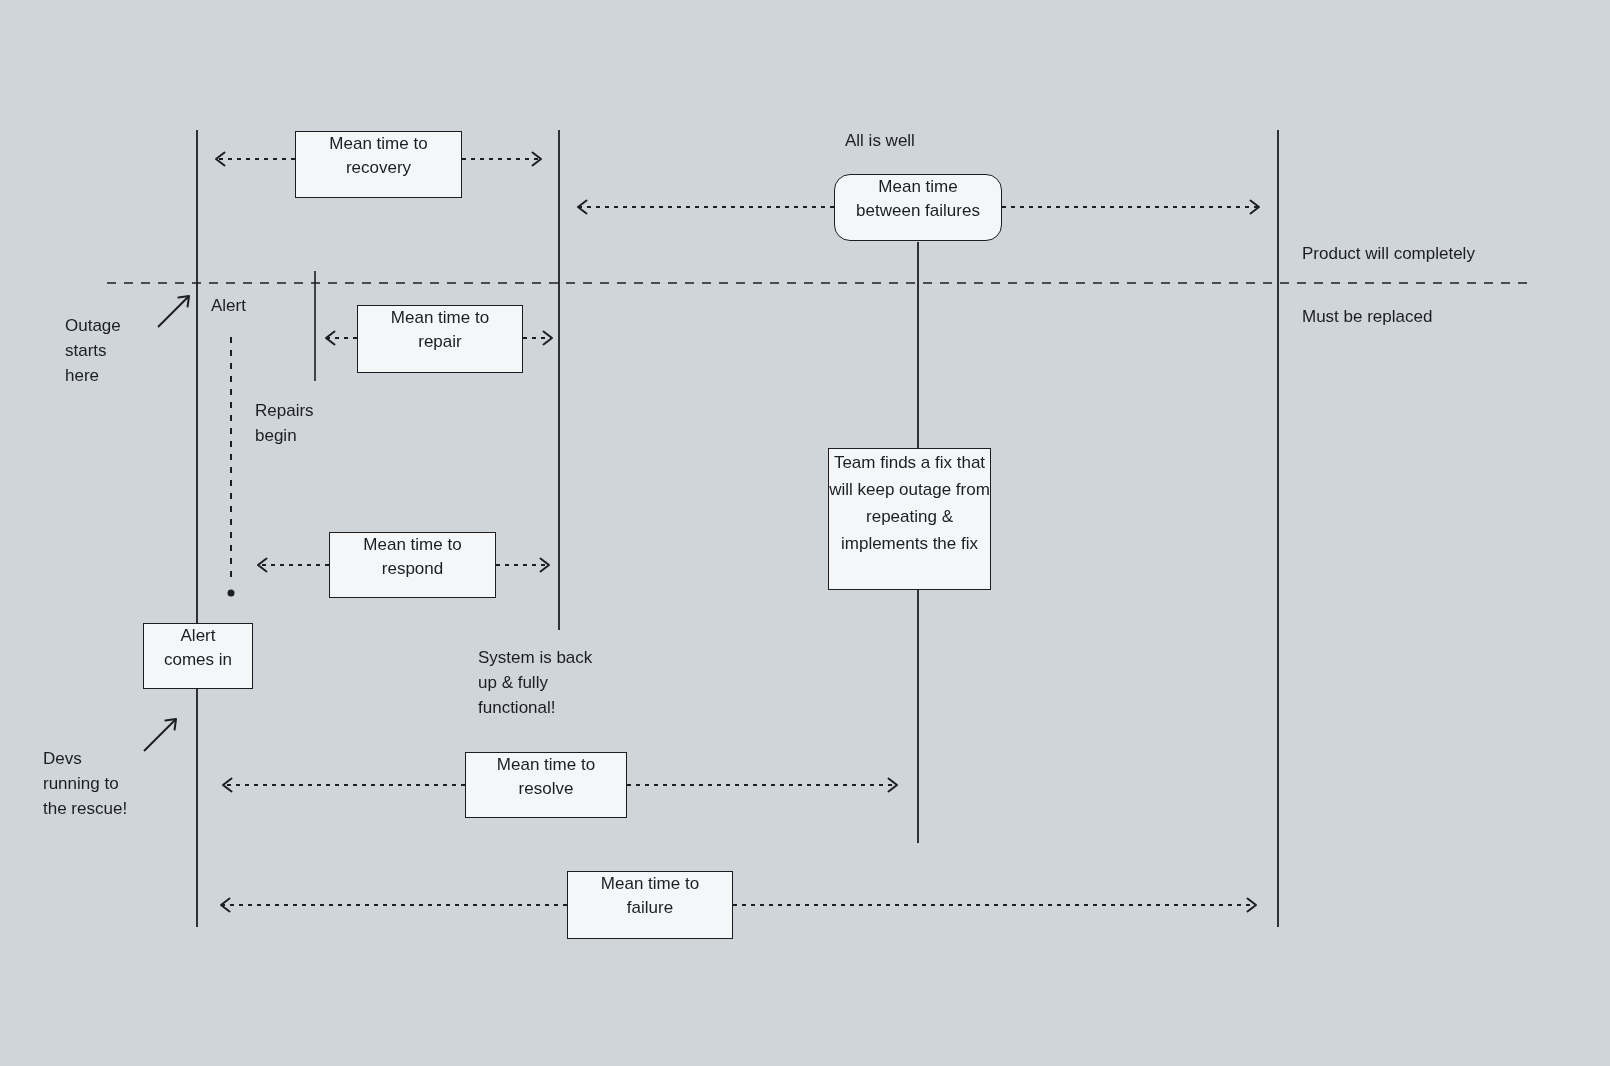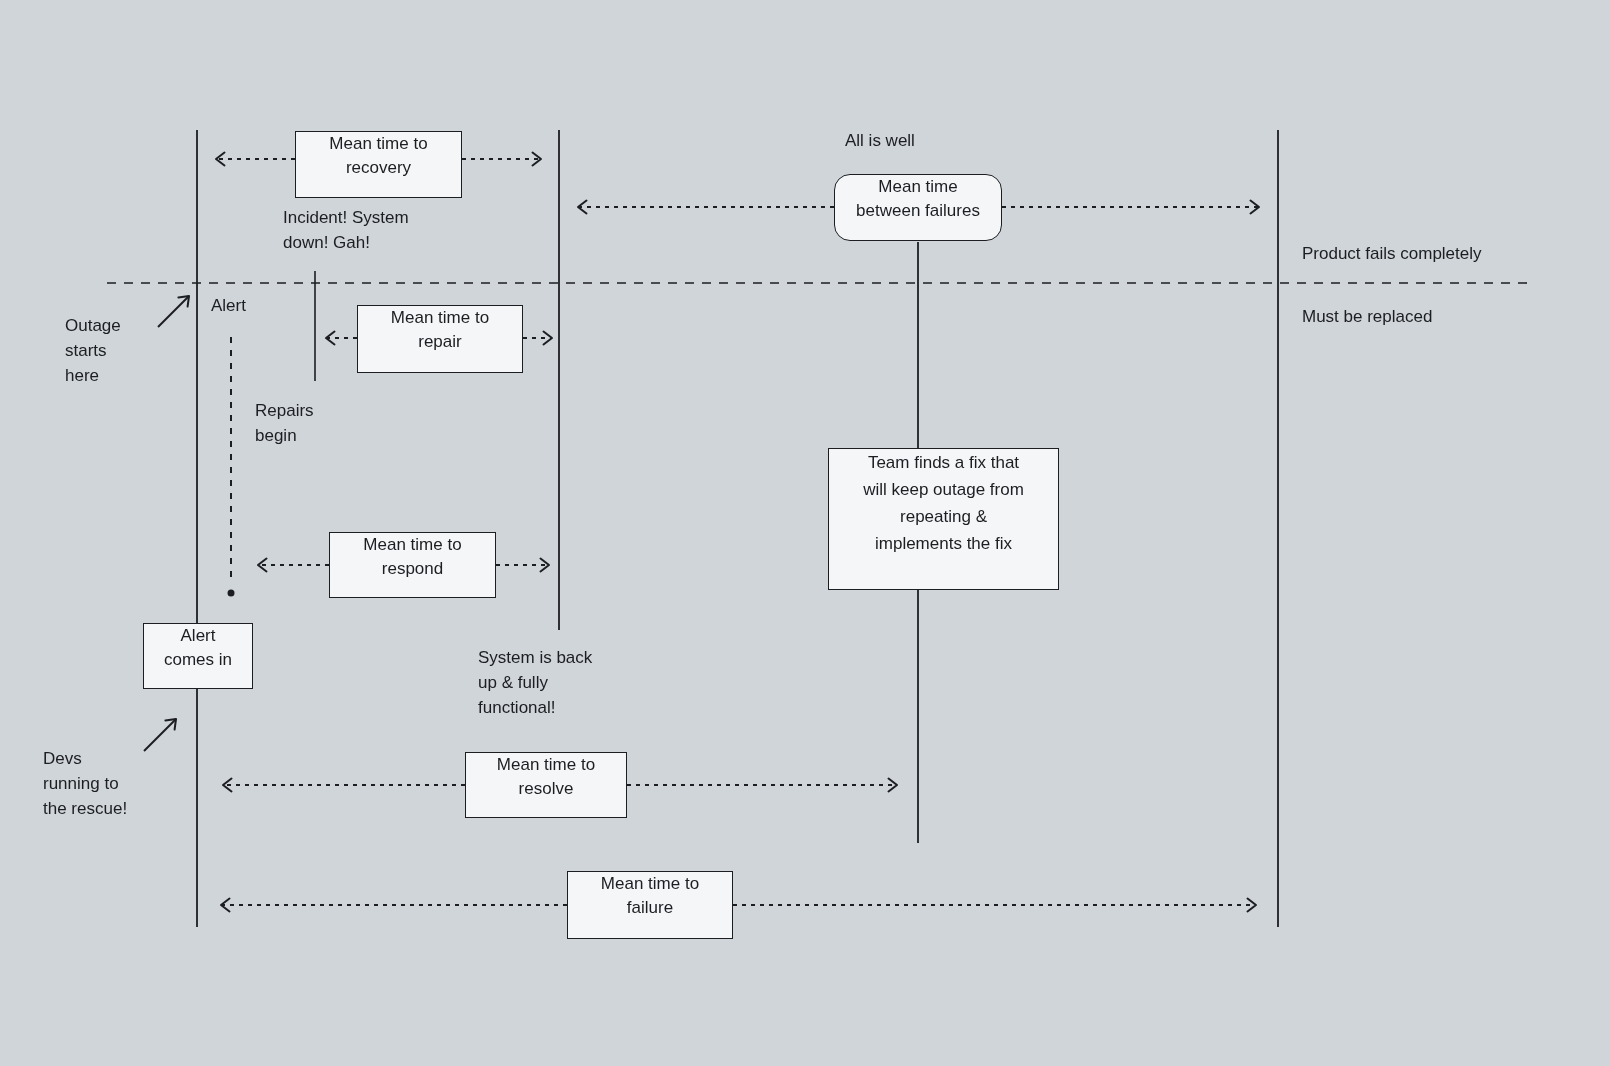--- a/index.html
+++ b/index.html
@@ -107,46 +107,44 @@
   <div class="box" style="left:567px;top:871px;width:166px;height:68px;">
     <span>Mean time to
 failure</span>
   </div>
 
   <div class="box" style="left:834px;top:174px;width:168px;height:67px;border-radius:16px;">
     <span>Mean time
 between failures</span>
   </div>
 
-  <div class="box" style="left:828px;top:448px;width:231px;height:142px;line-height:27px;">
+  <div class="box" style="left:828px;top:448px;width:163px;height:142px;line-height:27px;">
     <span>Team finds a fix that
 will keep outage from
 repeating &amp;
 implements the fix</span>
   </div>
 
   <div class="label center" style="left:845px;top:128px;width:120px;">All is well</div>
 
-  <div class="label center" style="left:283px;top:205px;width:180px;">Incident! System
-down! Gah!</div>
 
   <div class="label" style="left:211px;top:293px;">Alert</div>
 
   <div class="label center" style="left:65px;top:313px;width:110px;">Outage
 starts
 here</div>
 
   <div class="label center" style="left:255px;top:398px;width:120px;">Repairs
 begin</div>
 
   <div class="label center" style="left:478px;top:645px;width:160px;">System is back
 up &amp; fully
 functional!</div>
 
   <div class="label center" style="left:43px;top:746px;width:130px;">Devs
 running to
 the rescue!</div>
 
-  <div class="label" style="left:1302px;top:241px;">Product fails completely</div>
+  <div class="label" style="left:1302px;top:241px;">Product will completely</div>
 
   <div class="label" style="left:1302px;top:304px;">Must be replaced</div>
 
 </div>
 
 </body></html>

